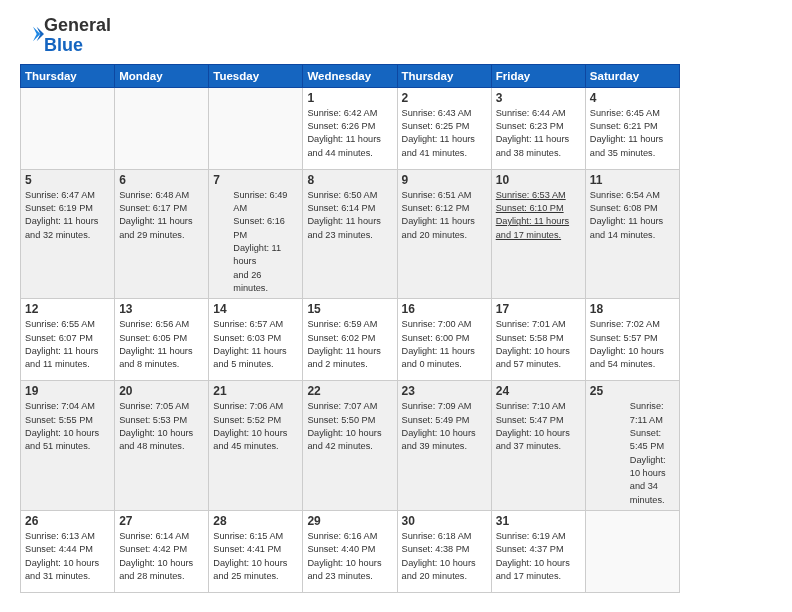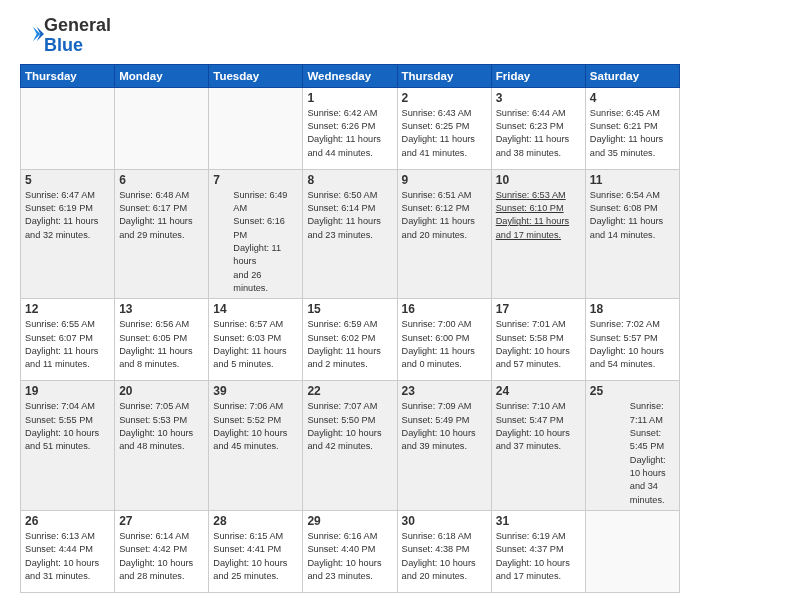--- a/index.html
+++ b/index.html
@@ -271,21 +271,21 @@
 and 51 minutes.</div>
           </td>
           <td>
             <span class="day-number">20</span>
             <div class="cell-text" style="white-space: pre-line;">Sunrise: 7:05 AM
 Sunset: 5:53 PM
 Daylight: 10 hours
 and 48 minutes.</div>
           </td>
           <td>
-            <span class="day-number">39</span>
+            <span class="day-number">21</span>
             <div class="cell-text" style="white-space: pre-line;">Sunrise: 7:06 AM
 Sunset: 5:52 PM
 Daylight: 10 hours
 and 45 minutes.</div>
           </td>
           <td>
             <span class="day-number">22</span>
             <div class="cell-text" style="white-space: pre-line;">Sunrise: 7:07 AM
 Sunset: 5:50 PM
 Daylight: 10 hours

